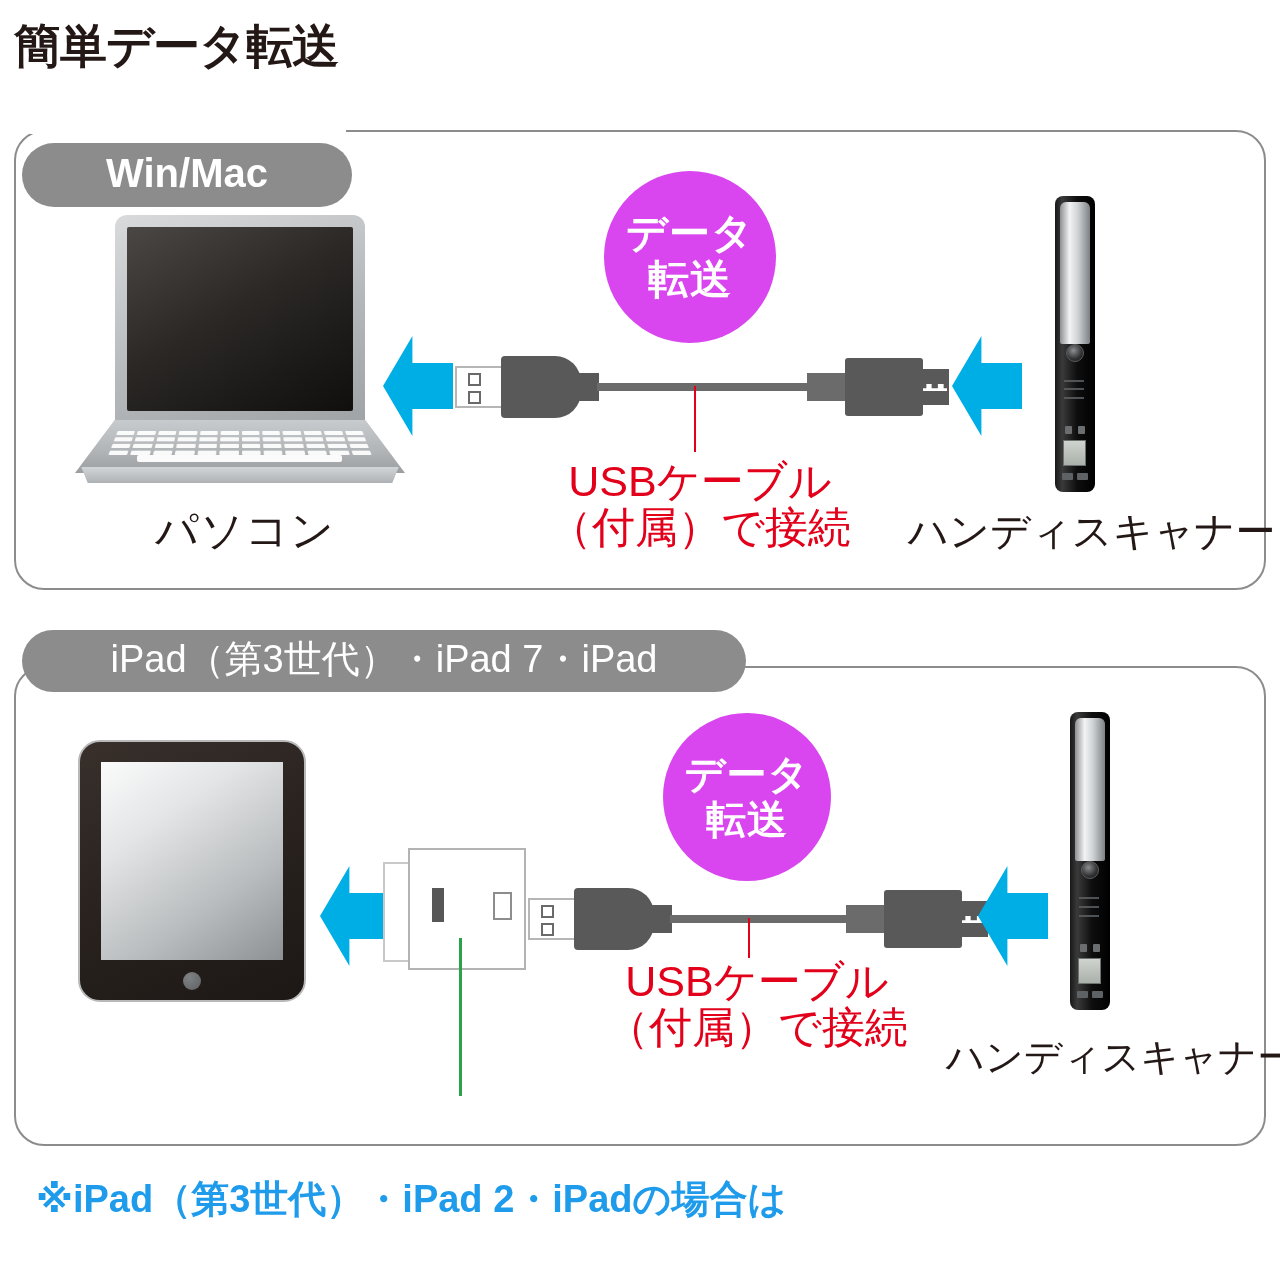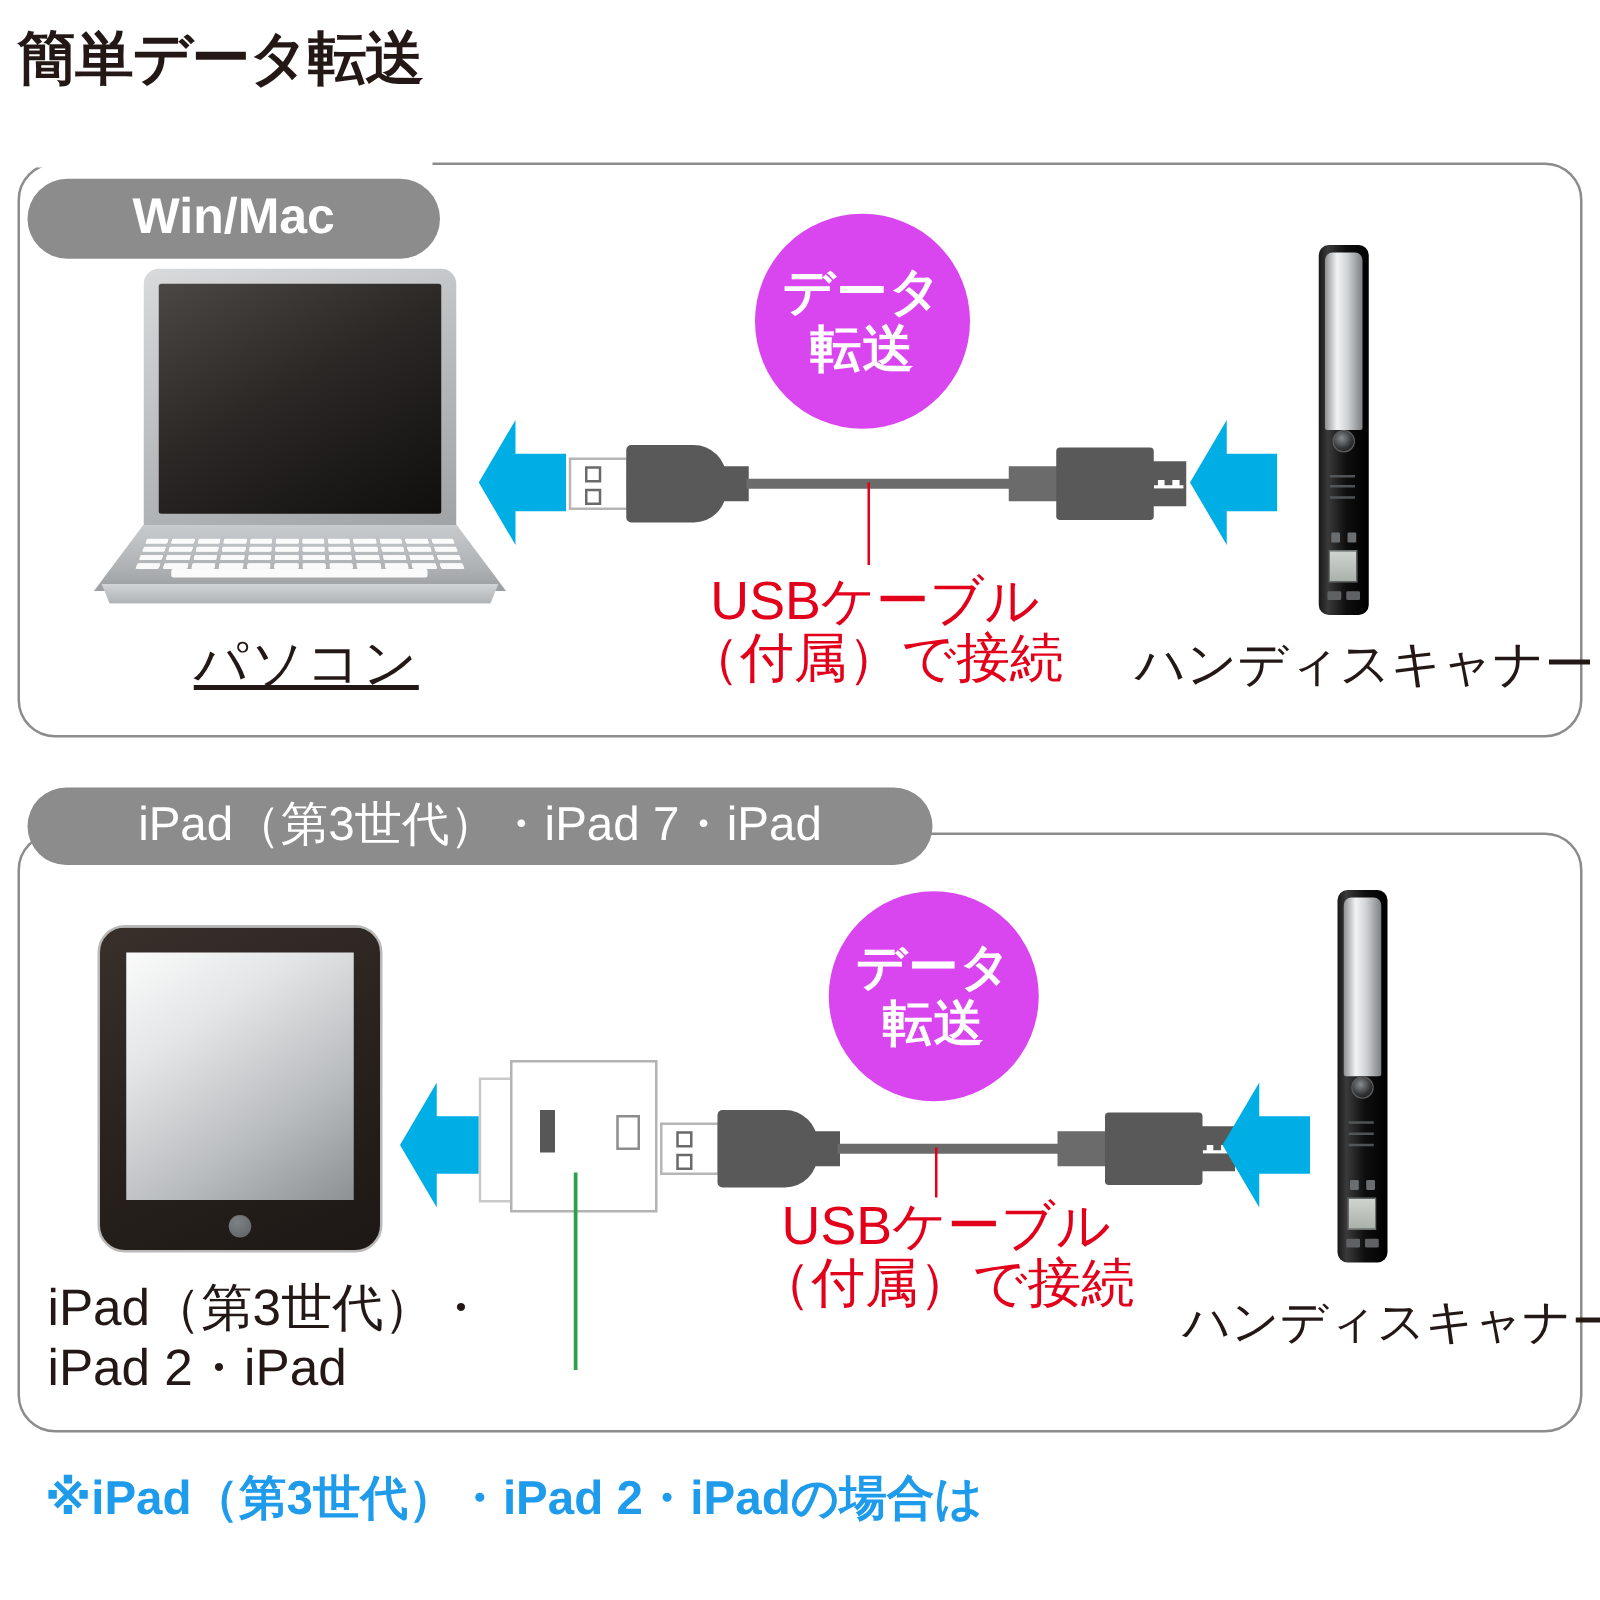--- a/index.html
+++ b/index.html
@@ -227,21 +227,21 @@
     background:#fff;border:2px solid #8d8d8d;box-sizing:border-box;
   }
 
   
   .leader{position:absolute;}
   .leader-red{background:#E2001A;width:2px;}
   .leader-green{background:#2BA14A;width:3px;}
 
   
   .caption{position:absolute;white-space:nowrap;}
-  #label-pc{left:155px;top:502px;font-size:43px;letter-spacing:1px;color:#231815;text-decoration:underline;}
+  #label-pc{left:155px;top:502px;font-size:43px;letter-spacing:1px;color:#231815;}
   #label-scanner-win{left:908px;top:504px;font-size:40px;letter-spacing:0px;color:#231815;}
   #label-scanner-ipad{left:946px;top:1032px;font-size:38px;letter-spacing:0px;color:#231815;}
 
   .usb-note{
     position:absolute;color:#E2001A;font-size:43px;line-height:1.07;
     text-align:center;white-space:nowrap;letter-spacing:0px;
   }
   #usb-note-win{left:545px;top:458px;width:310px;}
   #usb-note-ipad{left:602px;top:958px;width:310px;}
 
@@ -439,23 +439,19 @@
     <span>データ</span>
     <span>転送</span>
   </div>
 
   <div class="leader leader-red" style="left:748px;top:918px;height:40px;"></div>
   <div class="usb-note" id="usb-note-ipad">
     <div>USBケーブル</div>
     <div>（付属）で接続</div>
   </div>
 
-  <div id="label-ipad">
-    <div>iPad（第3世代）・</div>
-    <div>iPad 2・iPad</div>
-  </div>
   <div class="caption" id="label-scanner-ipad">ハンディスキャナー</div>
 
   <div id="footnote">
     <span class="ln1">※iPad（第3世代）・iPad 2・iPadの場合は</span>
   </div>
 
 </div>
 
 </body></html>

